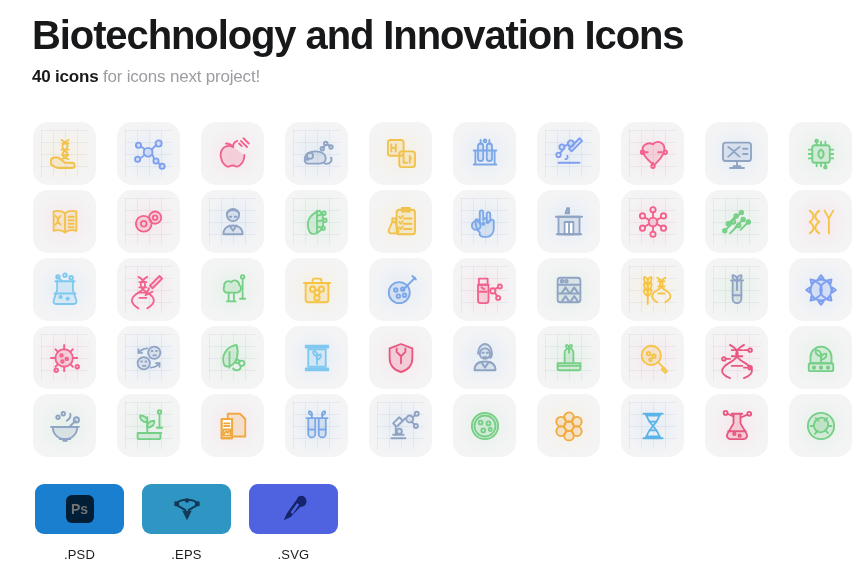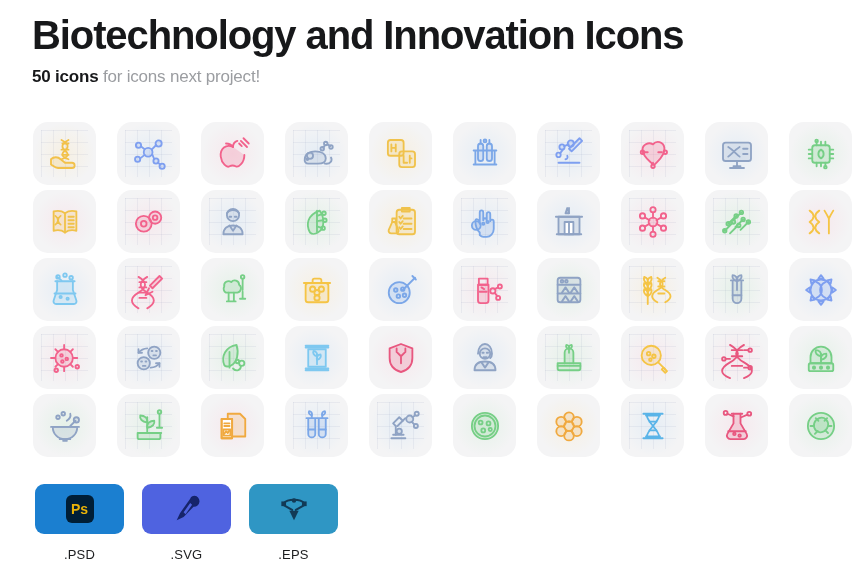--- a/index.html
+++ b/index.html
@@ -81,21 +81,21 @@
     font-family: "Liberation Sans", sans-serif;
   }
 </style>
 </head>
 <body>
 
 <div class="page">
 
   <div class="header">
     <h1 class="title">Biotechnology and Innovation Icons</h1>
-    <p class="subtitle"><span class="strong">50 icons</span><span> for icons next project!</span></p>
+    <p class="subtitle"><span class="strong">40 icons</span><span> for icons next project!</span></p>
   </div>
 
   <div class="grid" id="icon-grid">
       <div class="tile tint-yellow blueprint" title="Hand holding DNA">
         <span style="display: block; position: relative; z-index: 2;">
           <svg viewBox="0 0 48 48" fill="none" stroke="#f2c14a" stroke-width="2.1" stroke-linecap="round" stroke-linejoin="round">
             <path d="M8 30c3-3 8-3 11 0l5 4h8a3 3 0 010 6H16c-3 0-5-2-8-4z" fill="#f2c14a33"></path>
             <path d="M20 8c6 3 10 7 4 12s-2 8 4 10"></path>
             <path d="M28 8c-6 3-10 7-4 12s2 8-4 10"></path>
             <path d="M21 12h7M20 19h8M21 25h7"></path>
@@ -669,41 +669,41 @@
             <path d="M18 29c-4-5-2-12 4-14 6-2 11 3 10 9-1 5-6 8-10 7z" fill="#76cf8633"></path>
             <path d="M21 18l-3-3M28 18l3-3M20 30l-3 3M29 29l3 3M16 24h-4M36 24h-4"></path>
           </svg>
         </span>
       </div>
     </div>
 
   <div class="formats" id="format-row">
       <div class="format-col">
         <button class="format-btn" style="background: rgb(27, 127, 208);">
-          <span class="ps-badge" style="background: rgb(0, 30, 54); color: #eab308;">Ps</span>
+          <span class="ps-badge" style="background: rgb(0, 30, 54); color: #737373;">Ps</span>
         </button>
         <div class="format-label">.PSD</div>
-      </div>
-      <div class="format-col">
-        <button class="format-btn" style="background: rgb(79, 99, 224);">
-          <span style="display: block;"><svg viewBox="0 0 32 32" width="30" height="30" fill="#16246b">
-              <path d="M24 3a5 5 0 00-4.6 3L8.5 21.6 5 29l7.4-3.5L23 14.6A5 5 0 1024 3zm-9.6 19.6l-2-2 7-10 2 2z"></path>
-              <circle cx="24" cy="8" r="4.2"></circle>
-            </svg></span>
-        </button>
-        <div class="format-label">.SVG</div>
       </div>
       <div class="format-col">
         <button class="format-btn" style="background: rgb(47, 150, 196);">
           <span style="display: block;"><svg viewBox="0 0 32 32" width="30" height="30" fill="none" stroke="#123a56" stroke-width="2.2" stroke-linecap="round" stroke-linejoin="round">
               <path d="M5 11c4-5 18-5 22 0"></path>
               <rect x="2.5" y="9" width="5" height="5" fill="#123a56" stroke="none"></rect>
               <rect x="24.5" y="9" width="5" height="5" fill="#123a56" stroke="none"></rect>
               <circle cx="16" cy="8" r="2.4" fill="#123a56" stroke="none"></circle>
               <path d="M5 13l9 5M27 13l-9 5"></path>
               <path d="M16 29l-5-10h10z" fill="#123a56" stroke="none"></path>
             </svg></span>
         </button>
         <div class="format-label">.EPS</div>
       </div>
+      <div class="format-col">
+        <button class="format-btn" style="background: rgb(79, 99, 224);">
+          <span style="display: block;"><svg viewBox="0 0 32 32" width="30" height="30" fill="#16246b">
+              <path d="M24 3a5 5 0 00-4.6 3L8.5 21.6 5 29l7.4-3.5L23 14.6A5 5 0 1024 3zm-9.6 19.6l-2-2 7-10 2 2z"></path>
+              <circle cx="24" cy="8" r="4.2"></circle>
+            </svg></span>
+        </button>
+        <div class="format-label">.SVG</div>
+      </div>
     </div>
 
 </div>
 
 </body></html>

